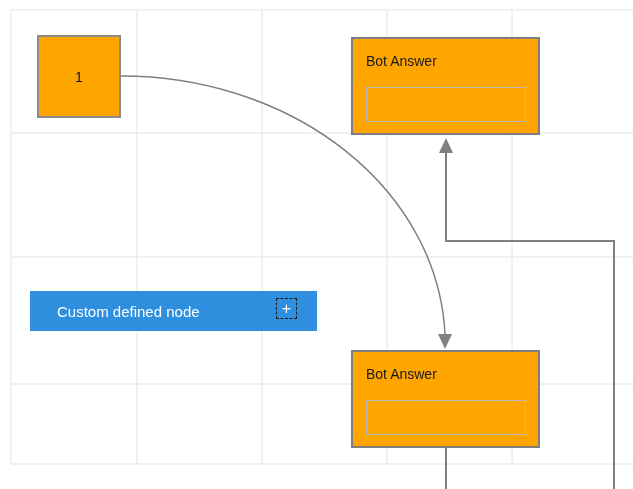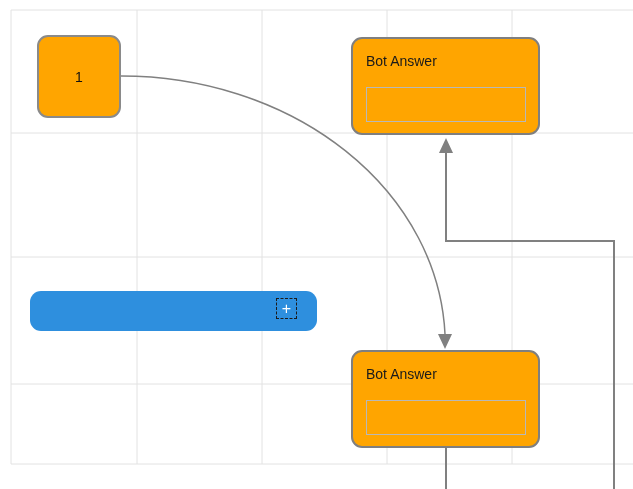--- a/index.html
+++ b/index.html
@@ -16,21 +16,20 @@
     background: #ffffff;
   }
   .layer-svg {
     position: absolute;
     left: 0; top: 0;
     width: 633px; height: 489px;
   }
   .node {
     position: absolute;
     display: block;
-    border-radius: 11px;
   }
   
   .node-start {
     left: 37px; top: 35px;
     width: 84px; height: 83px;
     border: 2px solid #8a8a8a;
     display: flex;
     align-items: center;
     justify-content: center;
     font-size: 14px;
@@ -121,16 +120,17 @@
     <div class="bot-title">Bot Answer</div>
     <div class="bot-input"></div>
   </div>
 
   <div class="node node-bot node-bot-bottom" style="background-color: rgb(255, 165, 0);">
     <div class="bot-title">Bot Answer</div>
     <div class="bot-input"></div>
   </div>
 
   <div class="node node-custom" style="background-color: rgb(46, 143, 222);">
+    <span class="custom-label">Custom defined node</span>
     <span class="plus-btn">+</span>
   </div>
 
 </div>
 
 </body></html>

